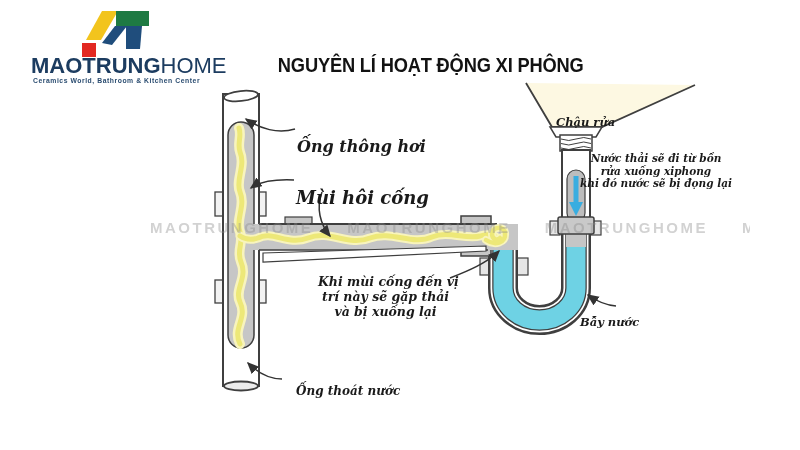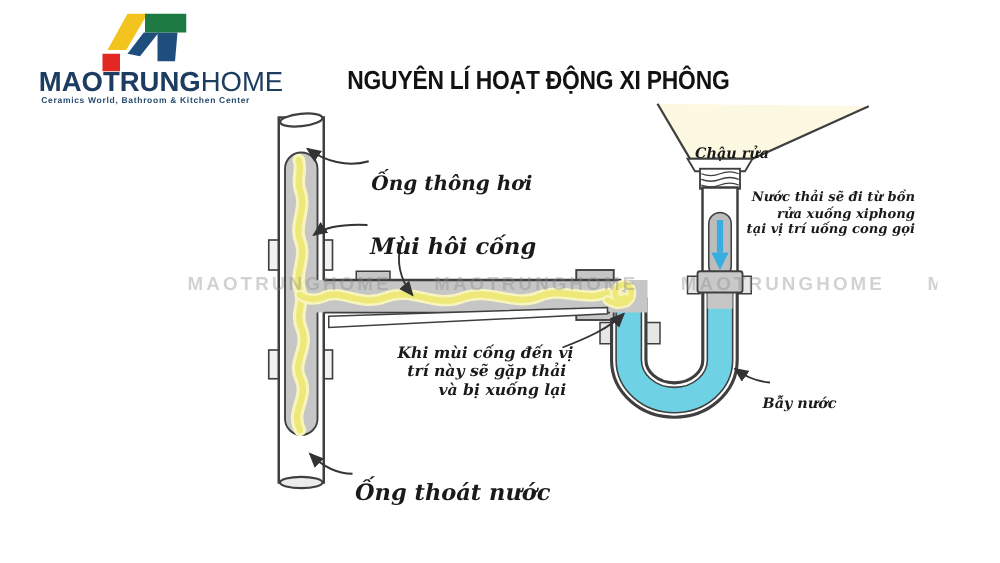--- a/index.html
+++ b/index.html
@@ -33,23 +33,23 @@
   
   .watermark{position:absolute;left:150px;top:219px;width:600px;overflow:hidden;white-space:nowrap;
              font-family:"Liberation Sans",sans-serif;font-weight:bold;font-size:15px;
              letter-spacing:2.5px;color:#8a8a8a;opacity:0.38;}
   .watermark span{margin-right:34px;}
   
   .lbl{position:absolute;font-style:italic;font-weight:bold;color:#1a1a1a;white-space:nowrap;margin-top:16px;}
   .lbl-vent{left:297px;top:121px;font-size:16px;}
   .lbl-smell{left:296px;top:171px;font-size:18px;}
   .lbl-sink{left:556px;top:99px;font-size:11.5px;}
-  .lbl-trap{left:610px;top:299px;font-size:11.5px;}
-  .lbl-drain{left:284px;top:368px;font-size:18px;}
-  .note{position:absolute;font-style:italic;font-weight:bold;color:#1a1a1a;text-align:right;}
+  .lbl-trap{left:580px;top:299px;font-size:11.5px;}
+  .lbl-drain{left:296px;top:368px;font-size:12px;}
+  .note{position:absolute;font-style:italic;font-weight:bold;color:#1a1a1a;text-align:center;}
   .note-right{left:580px;top:152px;width:152px;font-size:10.5px;line-height:12.6px;}
   .note-middle{left:318px;top:274px;width:135px;font-size:12.5px;line-height:15px;}
   .note div{white-space:nowrap;}
 </style>
 </head>
 <body>
 
 <div class="stage">
 
   <svg class="logo-mark" width="70" height="52" viewBox="0 0 70 52">
@@ -154,21 +154,21 @@
 
   <div class="lbl lbl-vent">Ống thông hơi</div>
   <div class="lbl lbl-smell">Mùi hôi cống</div>
   <div class="lbl lbl-sink">Chậu rửa</div>
   <div class="lbl lbl-trap">Bẫy nước</div>
   <div class="lbl lbl-drain">Ống thoát nước</div>
 
   <div class="note note-right">
     <div>Nước thải sẽ đi từ bồn</div>
     <div>rửa xuống xiphong</div>
-    <div>tại vị trí uống cong gọi</div>
+    <div>khi đó nước sẽ bị đọng lại</div>
   </div>
 
   <div class="note note-middle">
     <div>Khi mùi cống đến vị</div>
     <div>trí này sẽ gặp thải</div>
     <div>và bị xuống lại</div>
   </div>
 
 </div>
 

